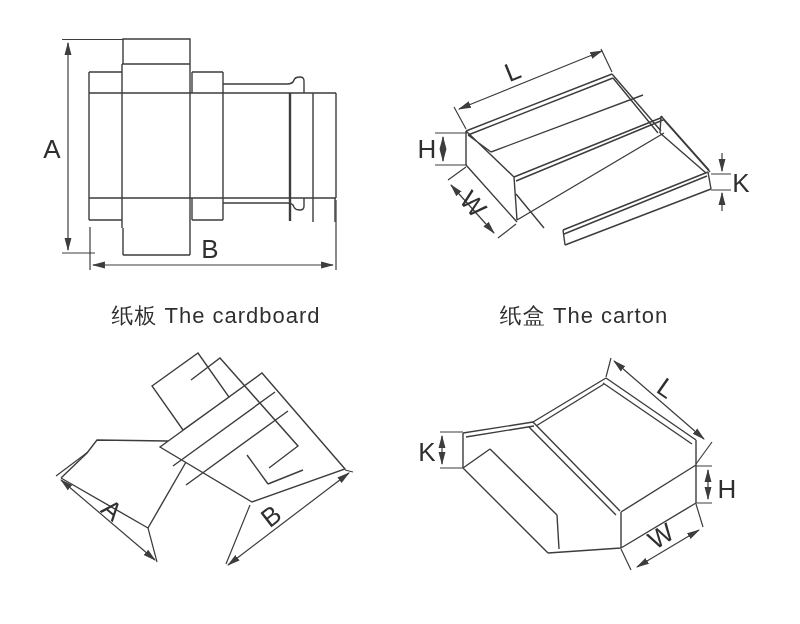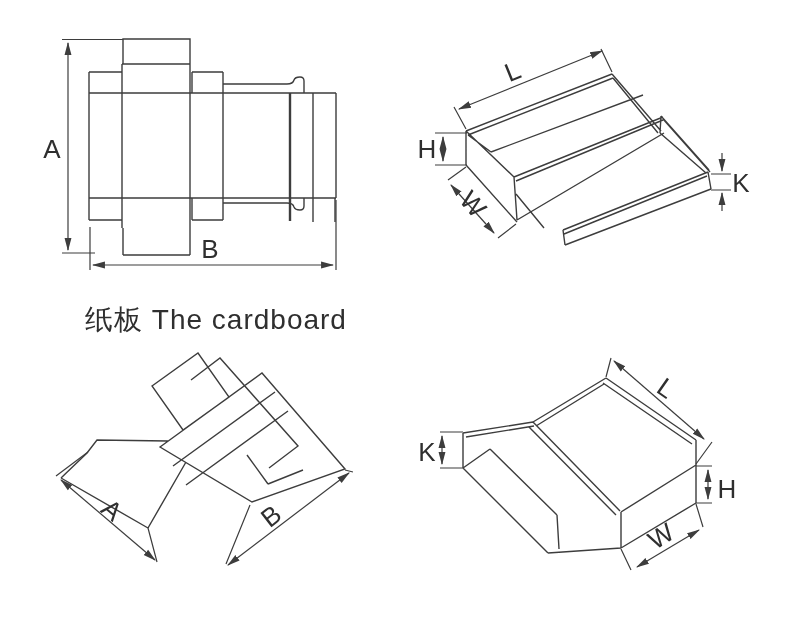--- a/index.html
+++ b/index.html
@@ -4,21 +4,21 @@
 <style>
   html,body{margin:0;padding:0;background:#ffffff;}
   .stage{position:relative;width:800px;height:624px;background:#ffffff;overflow:hidden;
          font-family:"Liberation Sans", sans-serif;}
   svg{position:absolute;left:0;top:0;}
   .lines path,.lines line{fill:none;stroke-width:1.4;stroke-linejoin:miter;stroke-linecap:butt;}
   .lines path.thin,.lines line.dim{stroke-width:1.2;}
   .lines path.bold{stroke-width:2.4;}
   .labels text{font-family:"Liberation Sans", sans-serif;font-size:26px;stroke:none;}
   .caption{position:absolute;top:301px;width:300px;text-align:center;
-           font-size:28px;letter-spacing:1px;color:#2f2f2f;}
+           font-size:22px;letter-spacing:1px;color:#2f2f2f;}
   .caption-left{left:66px;}
   .caption-right{left:434px;}
 </style>
 </head>
 <body>
 
 <div class="stage">
   <svg width="800" height="624" viewBox="0 0 800 624">
     <defs>
       <marker id="ah" viewBox="0 0 12 8" refX="11" refY="4" markerWidth="13" markerHeight="9" orient="auto-start-reverse" markerUnits="userSpaceOnUse">
@@ -122,13 +122,14 @@
       <text x="271" y="525" text-anchor="middle" transform="rotate(-38 271 516)">B</text>
 
       <text x="427" y="461" text-anchor="middle">K</text>
       <text x="666" y="397" text-anchor="middle" transform="rotate(35 666 388)">L</text>
       <text x="727" y="498" text-anchor="middle">H</text>
       <text x="661" y="545" text-anchor="middle" transform="rotate(-32 661 536)">W</text>
     </g>
   </svg>
 
   <div class="caption caption-left">纸板 The cardboard</div>
+  <div class="caption caption-right">纸盒 The carton</div>
 </div>
 
 </body></html>

